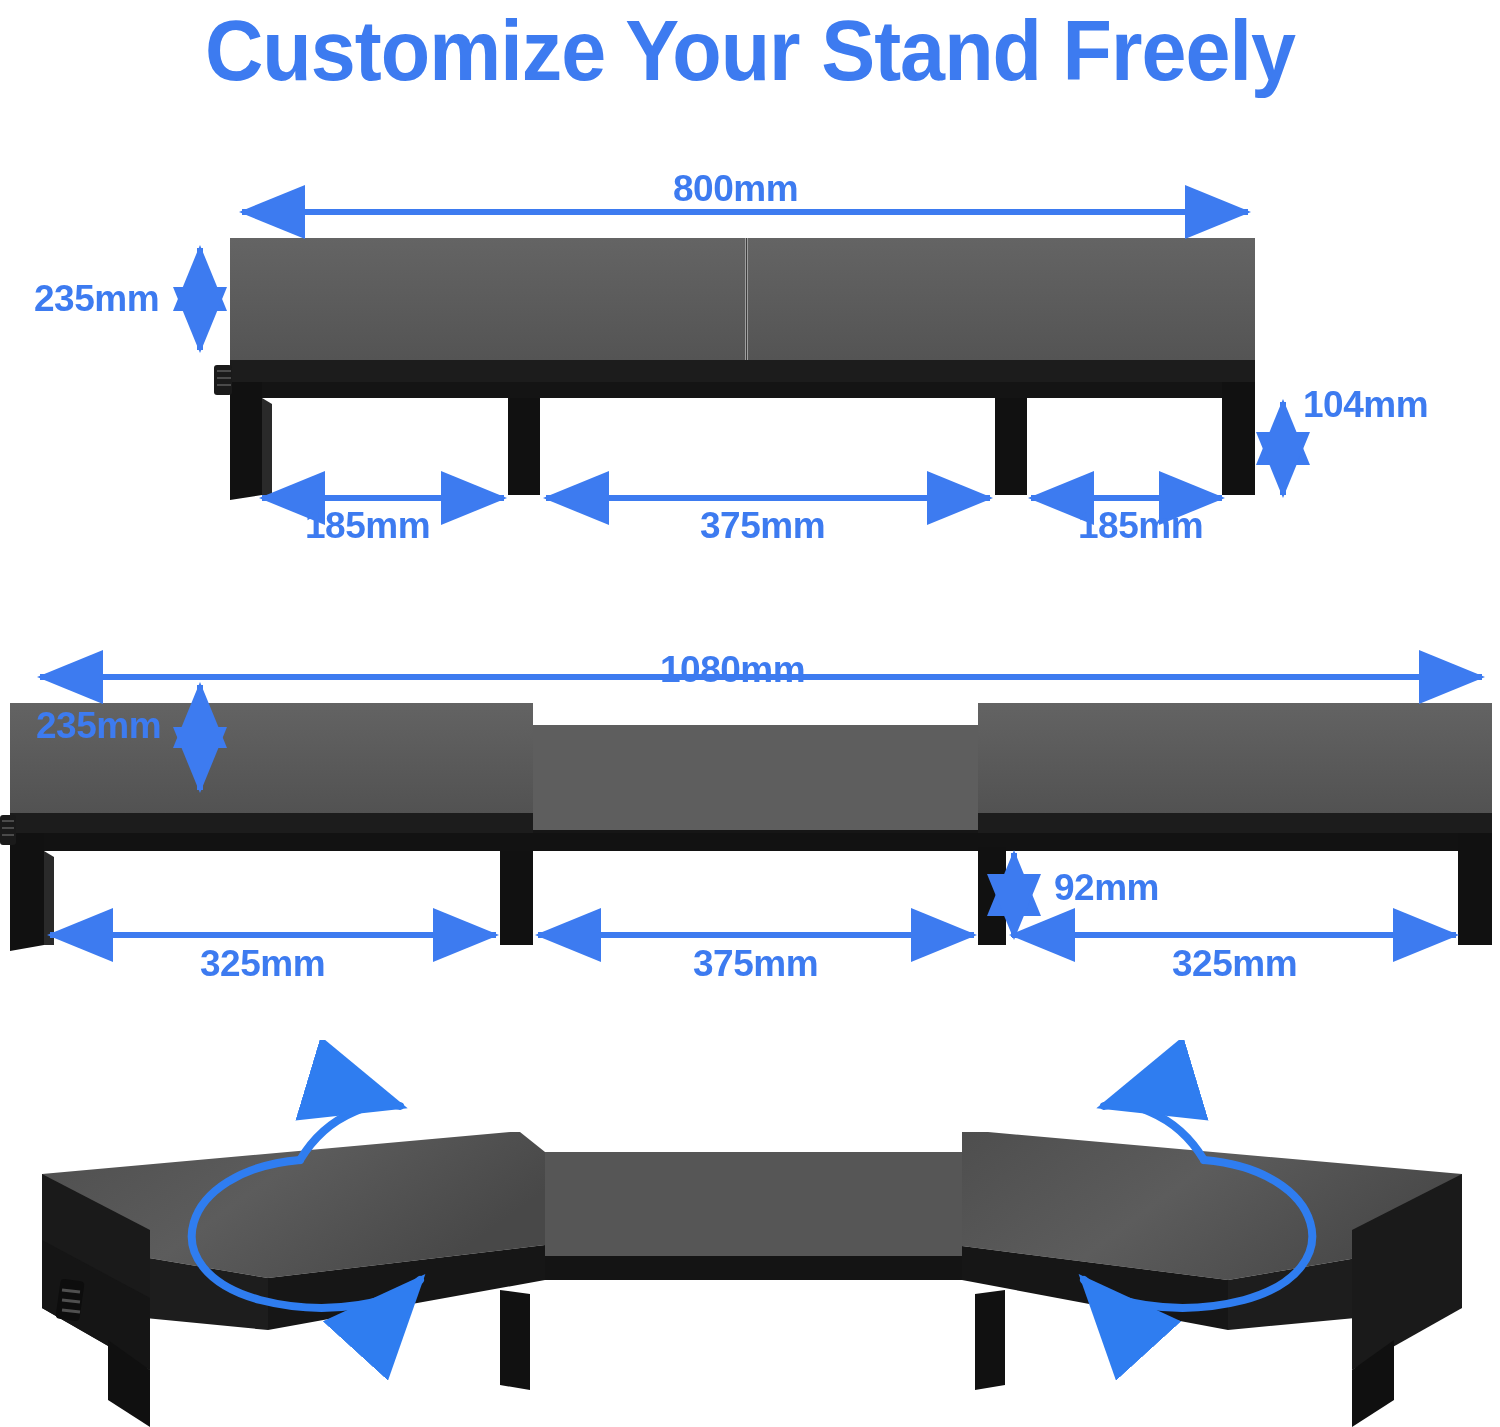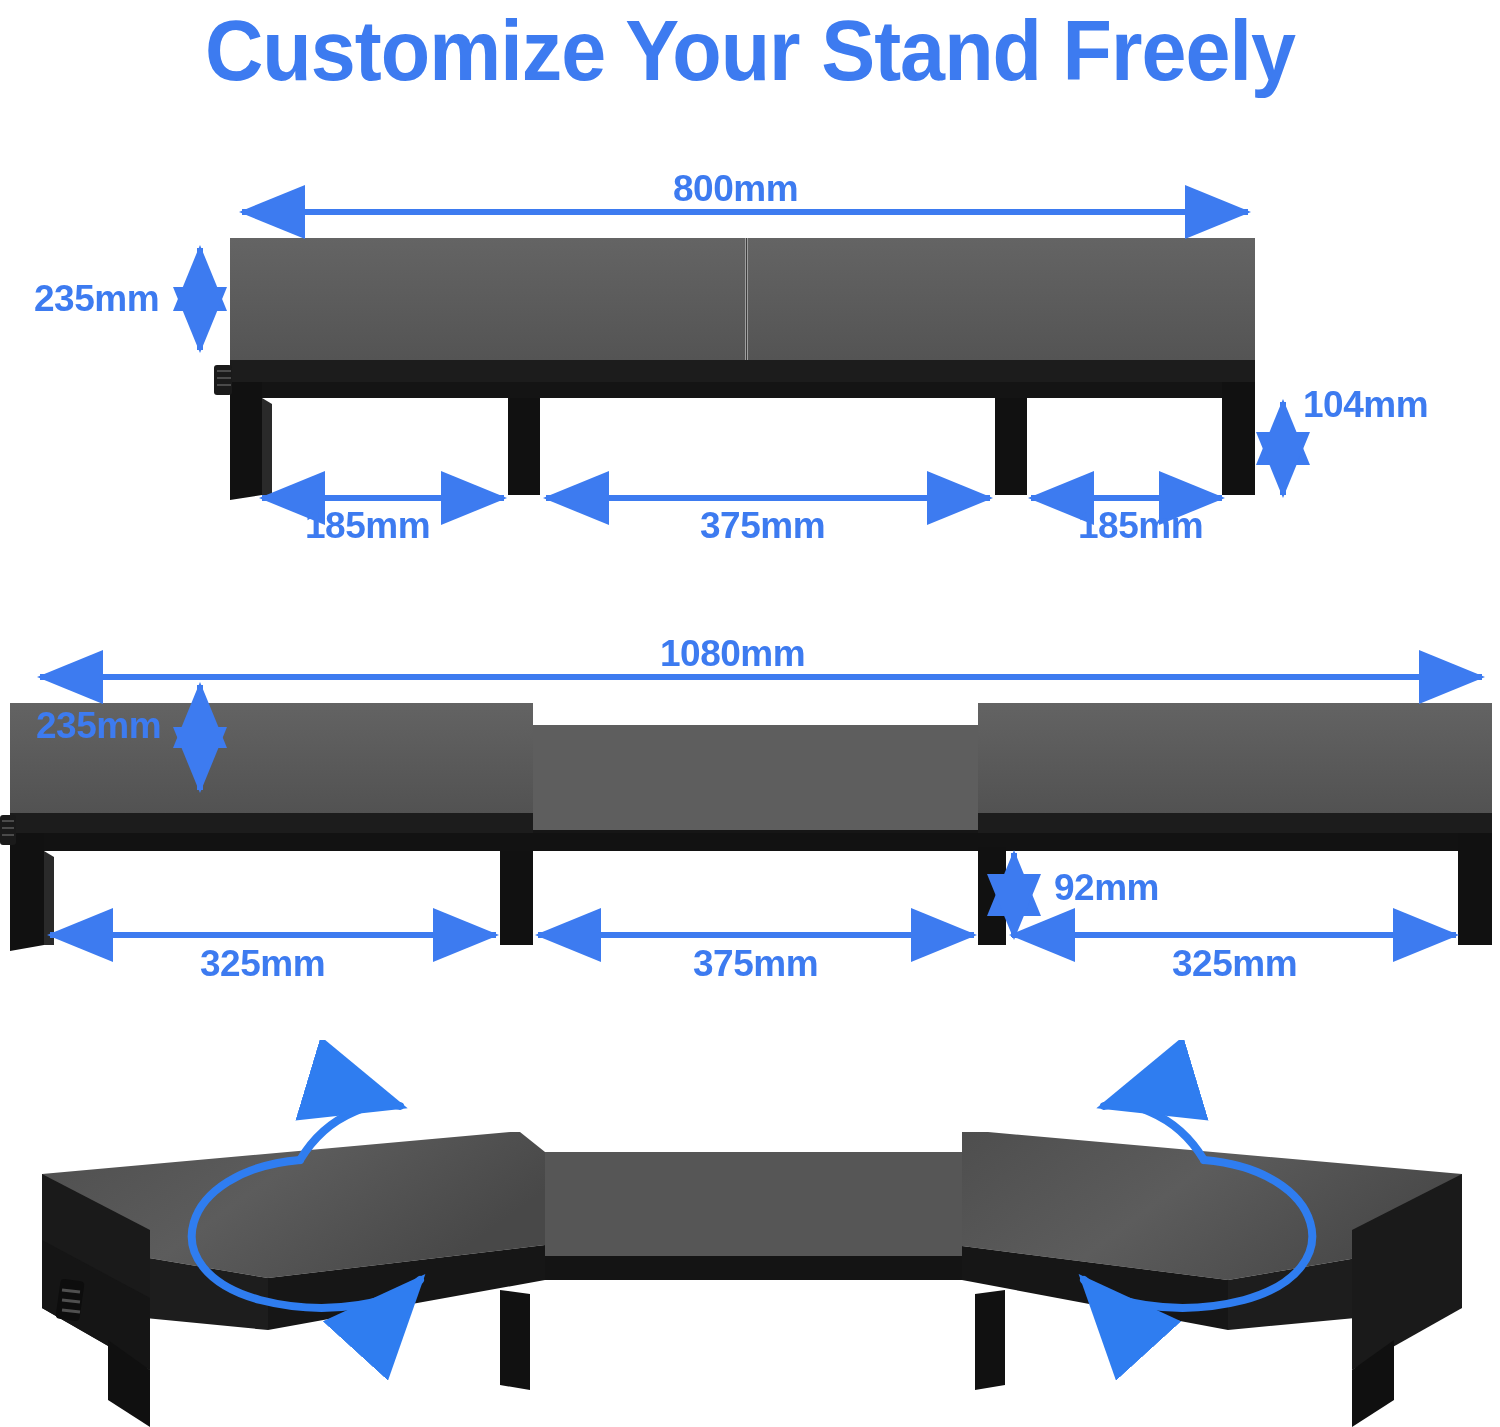--- a/index.html
+++ b/index.html
@@ -179,21 +179,21 @@
       <g stroke="#3d7bf0" stroke-width="6" fill="none">
         <line x1="40" y1="62" x2="1482" y2="62" marker-start="url(#ah2s)" marker-end="url(#ah2)"></line>
         <line x1="200" y1="70" x2="200" y2="175" marker-start="url(#ah2s)" marker-end="url(#ah2)"></line>
         <line x1="50" y1="320" x2="496" y2="320" marker-start="url(#ah2s)" marker-end="url(#ah2)"></line>
         <line x1="538" y1="320" x2="974" y2="320" marker-start="url(#ah2s)" marker-end="url(#ah2)"></line>
         <line x1="1012" y1="320" x2="1456" y2="320" marker-start="url(#ah2s)" marker-end="url(#ah2)"></line>
         <line x1="1014" y1="238" x2="1014" y2="322" marker-start="url(#ah2s)" marker-end="url(#ah2)"></line>
       </g>
     </svg>
 
-    <div class="dim" style="left:660px; top:18px;">1080mm</div>
+    <div class="dim" style="left:660px; top:34px;">1080mm</div>
     <div class="dim" style="left:36px; top:90px;">235mm</div>
     <div class="dim" style="left:200px; top:328px;">325mm</div>
     <div class="dim" style="left:693px; top:328px;">375mm</div>
     <div class="dim" style="left:1172px; top:328px;">325mm</div>
     <div class="dim" style="left:1054px; top:252px;">92mm</div>
   </div>
 
   <div class="figure" id="figure-3">
     <svg viewBox="0 0 1500 387" xmlns="http://www.w3.org/2000/svg">
       <defs>

